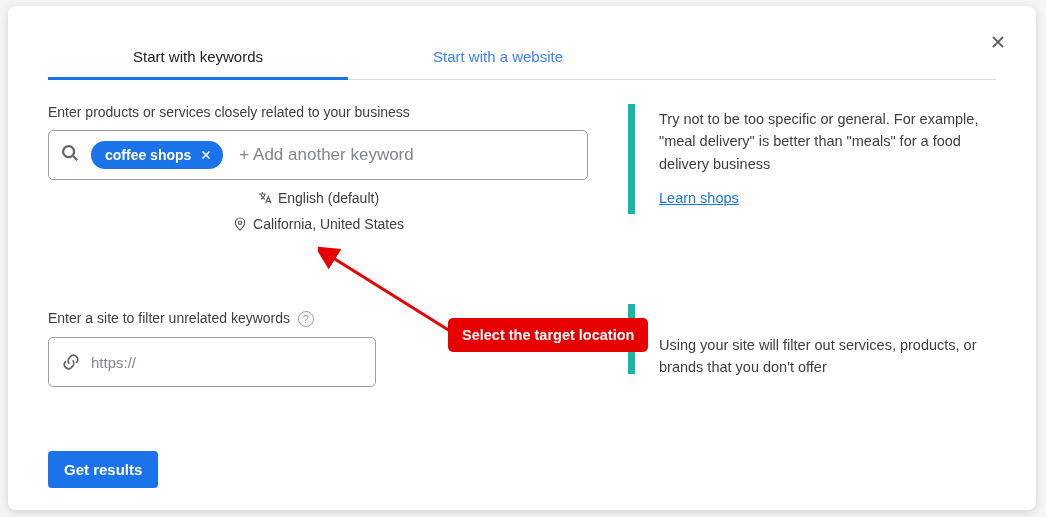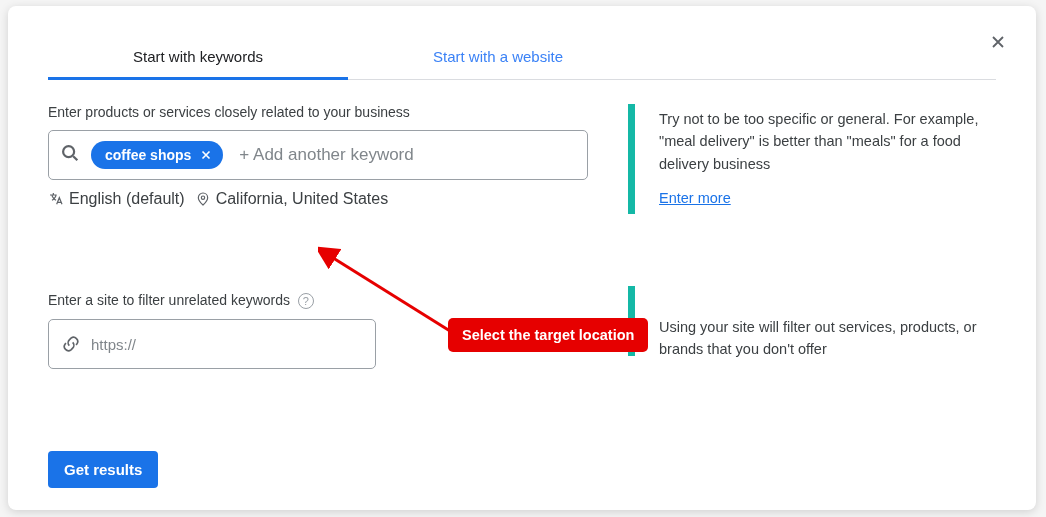--- a/index.html
+++ b/index.html
@@ -123,23 +123,24 @@
     font-size: 17px;
     color: #5f6368;
     flex: 1;
     padding-left: 6px;
   }
   .keyword-input::placeholder { color: #80868b; }
   .meta-row {
     display: flex;
     gap: 10px;
     margin-top: 10px;
-    font-size: 16px;
-    color: #3c4043;
-    align-items: center;
+    font-size: 14px;
+    color: #3c4043;
+    align-items: center;
+    flex-direction: column;
   }
   .meta-item {
     display: inline-flex;
     align-items: center;
     gap: 5px;
     cursor: pointer;
   }
   .meta-item svg { width: 16px; height: 16px; color: #5f6368; }
   .learn-more {
     color: #1a73e8;
@@ -254,21 +255,21 @@
               <path d="M12 21s-7-6.5-7-11a7 7 0 1 1 14 0c0 4.5-7 11-7 11z"></path>
               <circle cx="12" cy="10" r="2.5"></circle>
             </svg>
           <span>California, United States</span>
         </span>
       </div>
     </div>
 
     <div class="right-col" style="height:110px;">
       <div>Try not to be too specific or general. For example, "meal delivery" is better than "meals" for a food delivery business</div>
-      <a class="learn-more">Enter more</a>
+      <a class="learn-more">Learn shops</a>
     </div>
   </div>
 
   <div class="two-col filter-section">
     <div class="left-col">
       <div class="section-label">
         <span>Enter a site to filter unrelated keywords</span>
         <span class="help-icon">?</span>
       </div>
       <div class="url-box">

